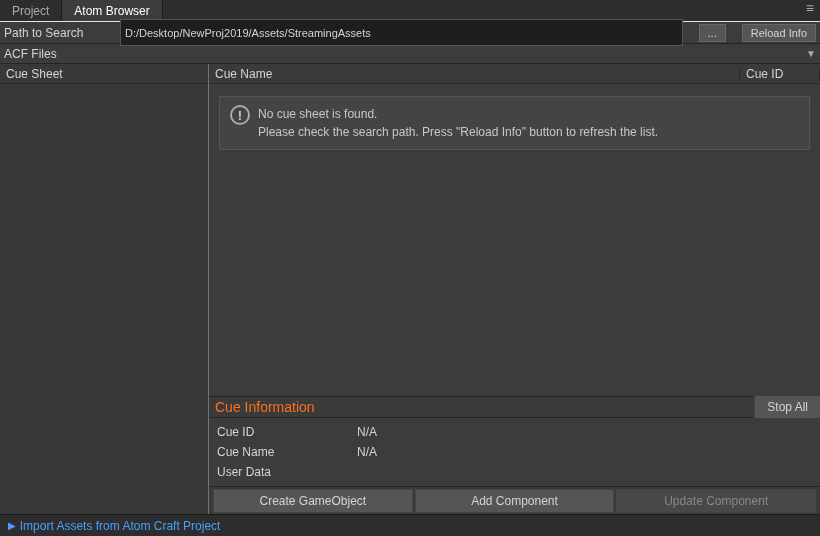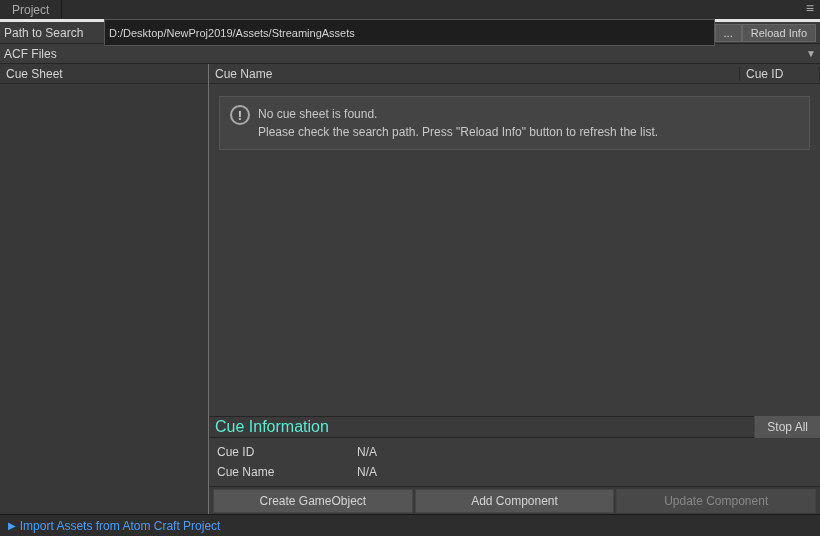--- a/index.html
+++ b/index.html
@@ -11,21 +11,21 @@
       font-size: 12px;
       color: #d4d4d4;
       overflow: hidden;
     }
 
     
     .tab-bar {
       display: flex;
       background: #2d2d2d;
       height: 22px;
-      border-bottom: 3px solid #e5e5e5;
+      border-bottom: 1px solid #e5e5e5;
       justify-content: space-between;
     }
     .tab-bar-left {
       display: flex;
       align-items: center;
       height: 100%;
     }
     .tab {
       height: 100%;
       padding: 0 12px;
@@ -50,21 +50,21 @@
       font-size: 14px;
     }
 
     
     .path-row {
       display: flex;
       align-items: center;
       height: 22px;
       background: #3c3c3c;
       padding: 2px 4px;
-      gap: 0;
+      gap: 16px;
       border-bottom: 1px solid #252525;
     }
     .path-label {
       color: #d4d4d4;
       font-size: 12px;
       white-space: nowrap;
       min-width: 100px;
     }
     .path-input {
       flex: 1;
@@ -202,22 +202,22 @@
       display: flex;
       align-items: center;
       height: 22px;
       background: #3a3a3a;
       border-top: 1px solid #252525;
       border-bottom: 1px solid #252525;
     }
     .cue-info-label {
       flex: 1;
       padding: 0 6px;
-      font-size: 16px;
-      color: #5eead4;
+      font-size: 14px;
+      color: #f97316;
     }
     .cue-info-btn {
       height: 22px;
       padding: 0 12px;
       background: #555;
       border: none;
       border-left: 1px solid #444;
       color: #d4d4d4;
       font-size: 12px;
       cursor: pointer;
@@ -291,20 +291,23 @@
       font-size: 10px;
     }
   </style>
 </head>
 <body>
 
 <div class="tab-bar">
   <div class="tab-bar-left">
     <div class="tab inactive">
       <span>Project</span>
+    </div>
+    <div class="tab active">
+      <span>Atom Browser</span>
     </div>
   </div>
   <div class="tab-menu-icon">
     <span>≡</span>
   </div>
 </div>
 
 <div class="path-row">
   <span class="path-label">Path to Search</span>
   <input class="path-input" type="text" value="D:/Desktop/NewProj2019/Assets/StreamingAssets" style="">
@@ -349,20 +352,24 @@
 
     <div class="cue-details">
       <div class="cue-detail-row">
         <span class="cue-detail-key">Cue ID</span>
         <span class="cue-detail-val">N/A</span>
       </div>
       <div class="cue-detail-row">
         <span class="cue-detail-key">Cue Name</span>
         <span class="cue-detail-val">N/A</span>
       </div>
+      <div class="cue-detail-row">
+        <span class="cue-detail-key">User Data</span>
+        <span class="cue-detail-val"></span>
+      </div>
     </div>
 
     <div class="action-bar">
       <button class="action-btn">Create GameObject</button>
       <button class="action-btn">Add Component</button>
       <button class="action-btn disabled">Update Component</button>
     </div>
   </div>
 </div>
 

